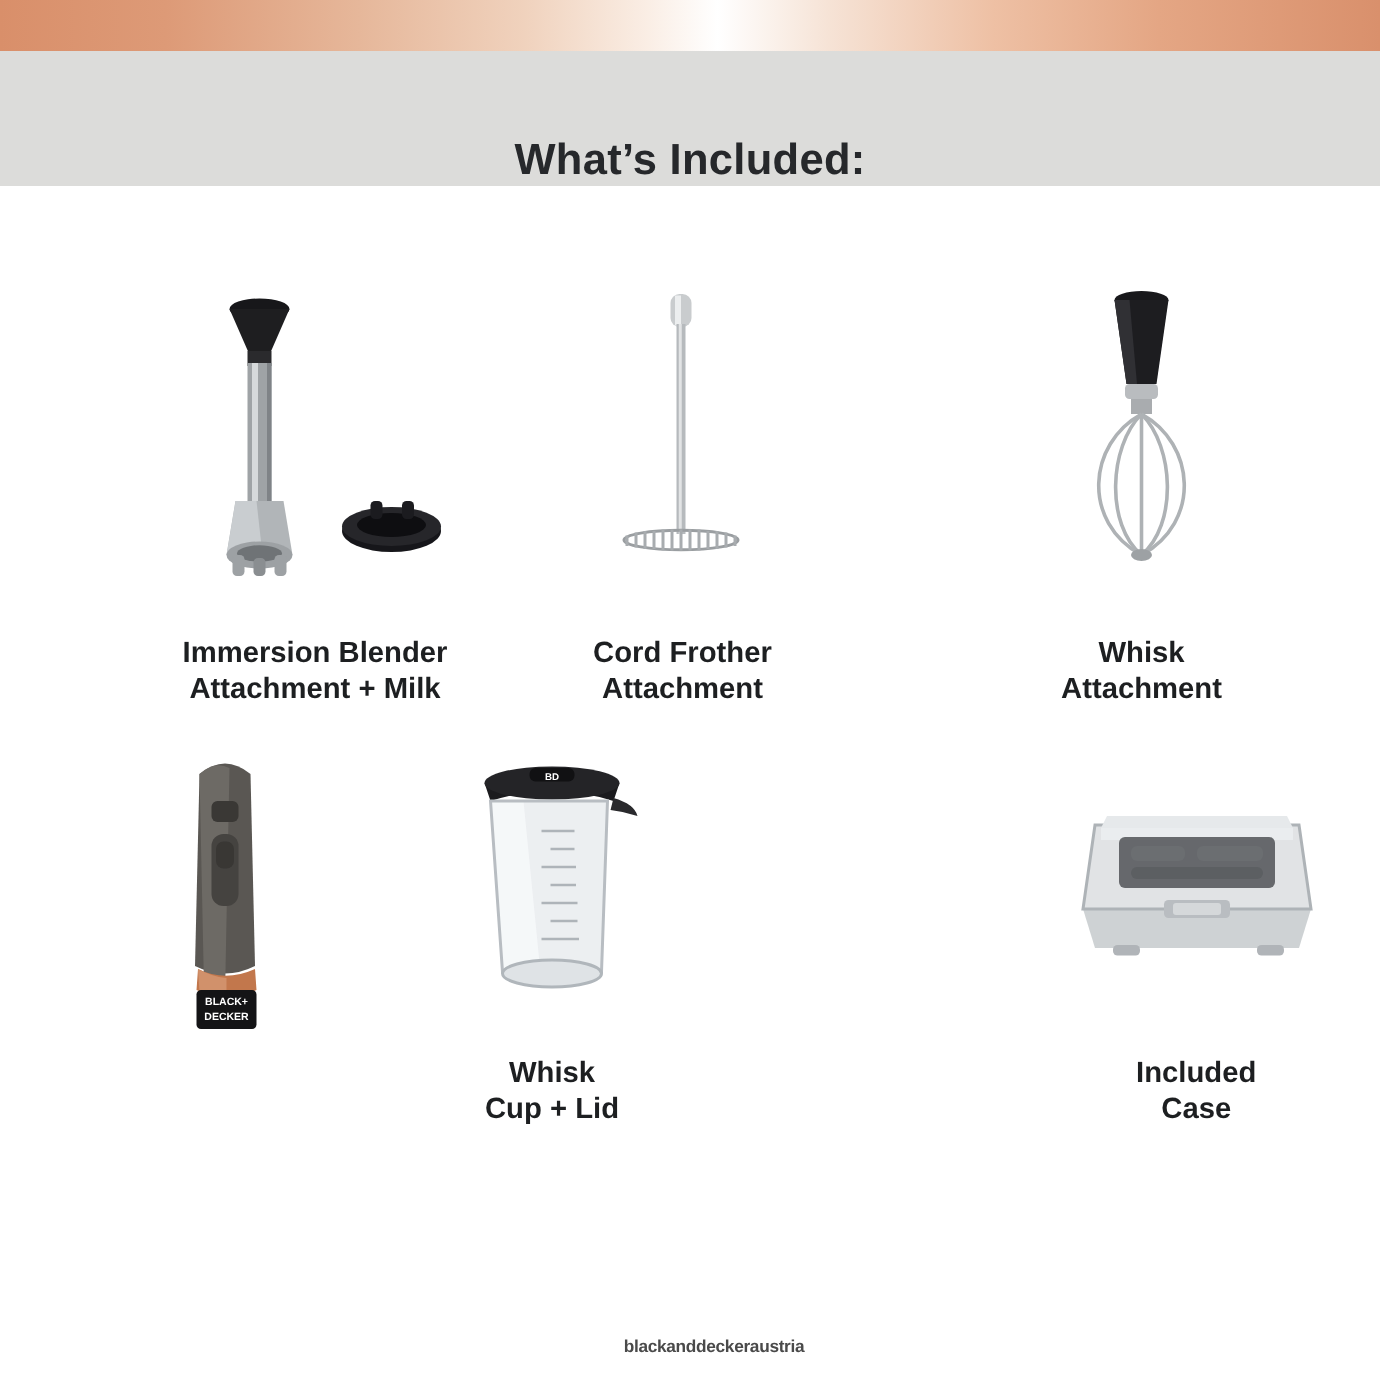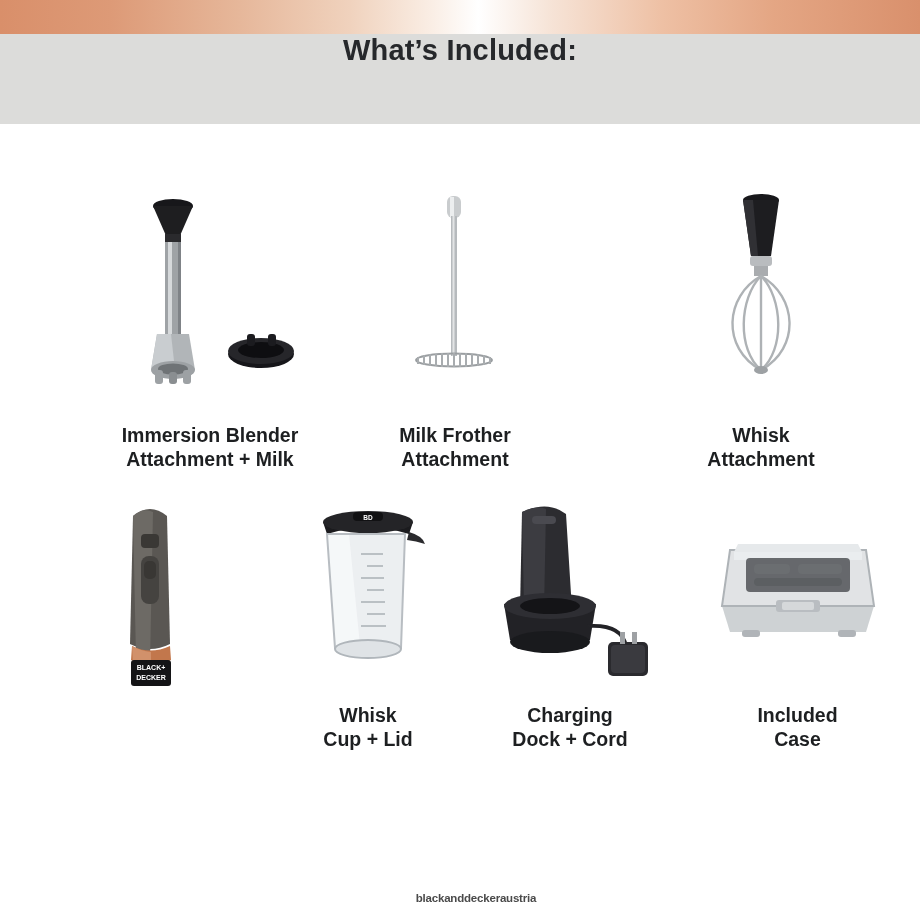--- a/index.html
+++ b/index.html
@@ -32,21 +32,21 @@
         #eec0a4 72%, #e4a684 84%, #d9906c 100%);
   }
   
   .header-band {
     position: absolute;
     left: 0; top: 34px;
     width: 920px;
     height: 90px;
     background: #dcdcda;
     display: flex;
-    align-items: flex-start;
+    align-items: flex-end;
     justify-content: center;
   }
   .header-title {
     font-size: 29px;
     font-weight: bold;
     color: #26282b;
     letter-spacing: 0.2px;
   }
   
   .grid {
@@ -154,21 +154,21 @@
             <line x1="79" y1="169" x2="79" y2="183"></line>
             <line x1="85" y1="169" x2="85" y2="183"></line>
             <line x1="91" y1="169" x2="91" y2="183"></line>
             <line x1="97" y1="170" x2="97" y2="182"></line>
             <line x1="103" y1="170" x2="103" y2="182"></line>
             <line x1="109" y1="171" x2="109" y2="181"></line>
             <line x1="115" y1="173" x2="115" y2="180"></line>
           </g>
         </svg>
       </div>
-      <div class="caption">Milk Frother
+      <div class="caption">Cord Frother
 Attachment</div>
     </div>
 
     <div class="cell" style="left:636px; top:60px; width:250px;">
       <div class="art" style="height:230px;">
         <svg width="160" height="230" viewBox="0 0 160 230">
 
           <ellipse cx="80" cy="16" rx="18" ry="6" fill="#18181b"></ellipse>
           <path d="M62 16 L70 72 L90 72 L98 16 Z" fill="#1d1d20"></path>
           <path d="M62 16 L70 72 L77 72 L72 16 Z" fill="#303034"></path>
@@ -236,44 +236,20 @@
             <line x1="78" y1="108" x2="102" y2="108"></line>
             <line x1="84" y1="120" x2="102" y2="120"></line>
             <line x1="78" y1="132" x2="103" y2="132"></line>
           </g>
         </svg>
       </div>
       <div class="caption">Whisk
 Cup + Lid</div>
     </div>
 
-    <div class="cell" style="left:458px; top:370px; width:224px;">
-      <div class="art" style="height:200px;">
-        <svg width="200" height="200" viewBox="0 0 200 200">
-
-          <path d="M52 18 q26 -12 44 2 l6 96 q-26 10 -52 0 Z" fill="#2c2c30"></path>
-          <path d="M52 18 q14 -7 24 -3 l-2 102 q-12 -2 -20 -6 Z" fill="#3c3c41"></path>
-          <rect x="62" y="22" width="24" height="8" rx="4" fill="#4a4a50"></rect>
-
-          <path d="M34 110 q48 -14 92 0 l-6 36 q-40 14 -80 0 Z" fill="#222226"></path>
-          <ellipse cx="80" cy="112" rx="46" ry="13" fill="#2e2e33"></ellipse>
-          <ellipse cx="80" cy="112" rx="30" ry="8" fill="#141417"></ellipse>
-          <ellipse cx="80" cy="148" rx="40" ry="11" fill="#191a1d"></ellipse>
-
-          <path d="M118 132 q34 -2 38 20" fill="none" stroke="#232327" stroke-width="3.6"></path>
-
-          <rect x="138" y="148" width="40" height="34" rx="5" fill="#2a2a2e"></rect>
-          <rect x="141" y="151" width="34" height="28" rx="4" fill="#3a3a3f"></rect>
-          <rect x="150" y="138" width="5" height="12" fill="#9ea1a4"></rect>
-          <rect x="162" y="138" width="5" height="12" fill="#9ea1a4"></rect>
-        </svg>
-      </div>
-      <div class="caption">Charging
-Dock + Cord</div>
-    </div>
 
     <div class="cell" style="left:690px; top:370px; width:215px;">
       <div class="art" style="height:200px;">
         <svg width="200" height="200" viewBox="0 0 200 200">
 
           <path d="M24 112 L32 56 L168 56 L176 112 Z" fill="#d9dcdf" opacity="0.8"></path>
           <path d="M24 112 L176 112 L168 138 L32 138 Z" fill="#c6cacd" opacity="0.85"></path>
           <path d="M32 56 L168 56 L176 112 L24 112 Z" fill="none" stroke="#aeb3b7" stroke-width="2"></path>
 
           <path d="M36 58 L164 58 L160 50 L40 50 Z" fill="#e6e9eb"></path>

